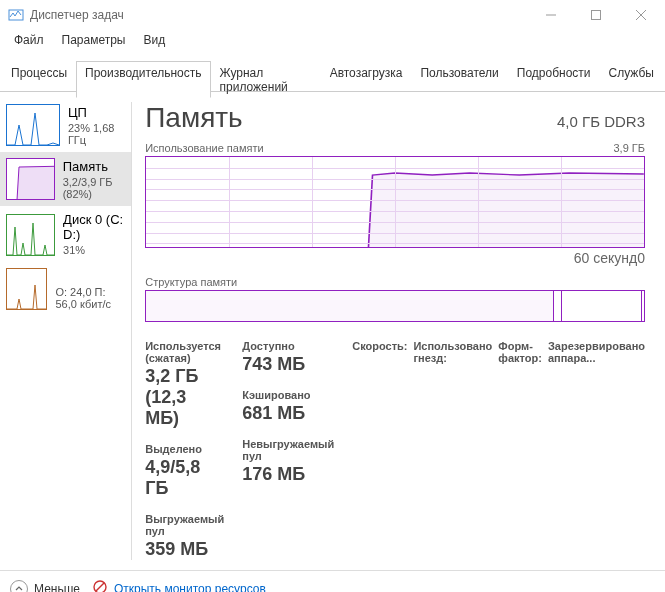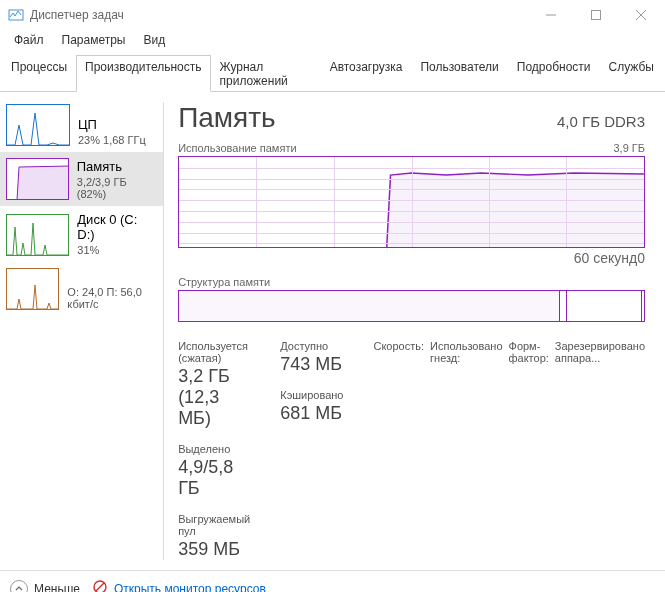--- a/index.html
+++ b/index.html
@@ -10,21 +10,21 @@
 .titlebar .app-icon { width: 16px; height: 16px; margin-right: 6px; }
 .titlebar .title { flex: 1; font-size: 12px; color: #666; }
 .win-btn { width: 45px; height: 30px; display: flex; align-items: center; justify-content: center; color: #999; cursor: default; }
 
 
 .menubar { height: 20px; display: flex; align-items: center; padding: 0 6px; gap: 2px; }
 .menubar .menu-item { padding: 2px 8px; font-size: 12px; color: #333; cursor: default; }
 
 
 .tabs { display: flex; border-bottom: 1px solid #ccc; padding: 0 2px; margin-top: 4px; }
-.tab { padding: 4px 8px; font-size: 12px; color: #333; border: 1px solid transparent; border-bottom: none; cursor: default; position: relative; top: 1px; }
+.tab { padding: 4px 8px; font-size: 12px; color: #333; border: 1px solid transparent; border-bottom: none; cursor: default; position: relative; top: 7px; }
 .tab.active { border: 1px solid #ccc; border-bottom: 1px solid #fff; background: #fff; }
 
 
 .content { display: flex; height: 478px; }
 
 
 .sidebar { width: 222px; overflow: hidden; padding: 6px 0; }
 .sb-item { display: flex; align-items: flex-end; padding: 6px 6px; gap: 8px; cursor: default; }
 .sb-item.selected { background: #e5e5e5; }
 .sb-thumb { width: 64px; height: 42px; border: 1px solid; position: relative; background: #fff; overflow: hidden; }
@@ -50,21 +50,21 @@
 
 .chart-label-row { display: flex; justify-content: space-between; font-size: 11px; color: #666; margin-bottom: 2px; }
 .chart-box { border: 1px solid #9020c0; height: 108px; position: relative; background: #fff; overflow: hidden; }
 .chart-grid { position: absolute; inset: 0; }
 .chart-grid .hline { position: absolute; left: 0; right: 0; height: 1px; background: #e7d0f0; }
 .chart-grid .vline { position: absolute; top: 0; bottom: 0; width: 1px; background: #e7d0f0; }
 .chart-axis-row { display: flex; justify-content: flex-end; font-size: 14px; color: #666; margin-top: 2px; margin-bottom: 10px; }
 
 .comp-box { border: 1px solid #9020c0; height: 38px; background: #fff; position: relative; overflow: hidden; }
 
-.stats { display: flex; margin-top: 18px; gap: 30px; }
+.stats { display: flex; margin-top: 18px; gap: 18px; font-weight: bold; }
 .stats-col { display: flex; flex-direction: column; gap: 14px; }
 .stat-label { font-size: 11px; color: #555; margin-bottom: 2px; }
 .stat-val { font-size: 18px; color: #444; }
 .meta-col { display: flex; gap: 6px; font-size: 11px; color: #555; }
 
 
 .footer { height: 36px; border-top: 1px solid #ddd; display: flex; align-items: center; padding: 0 10px; gap: 12px; }
 .footer .fewer { display: flex; align-items: center; gap: 6px; font-size: 12px; color: #333; cursor: default; }
 .footer .rmon { display: flex; align-items: center; gap: 6px; font-size: 12px; color: #0066cc; cursor: default; }
 .circle-btn { width: 18px; height: 18px; border: 1px solid #999; border-radius: 50%; display: flex; align-items: center; justify-content: center; font-size: 10px; }
@@ -240,20 +240,24 @@
       </div>
       <div class="stats-col">
         <div>
           <div class="stat-label">Доступно</div>
           <div class="stat-val">743 МБ</div>
         </div>
         <div>
           <div class="stat-label">Кэшировано</div>
           <div class="stat-val">681 МБ</div>
         </div>
+        <div>
+          <div class="stat-label">Невыгружаемый пул</div>
+          <div class="stat-val">176 МБ</div>
+        </div>
       </div>
       <div class="meta-col">
         <div>Скорость:</div>
         <div>Использовано гнезд:</div>
         <div>Форм-фактор:</div>
         <div>Зарезервировано аппара...</div>
       </div>
     </div>
 
   </div>

